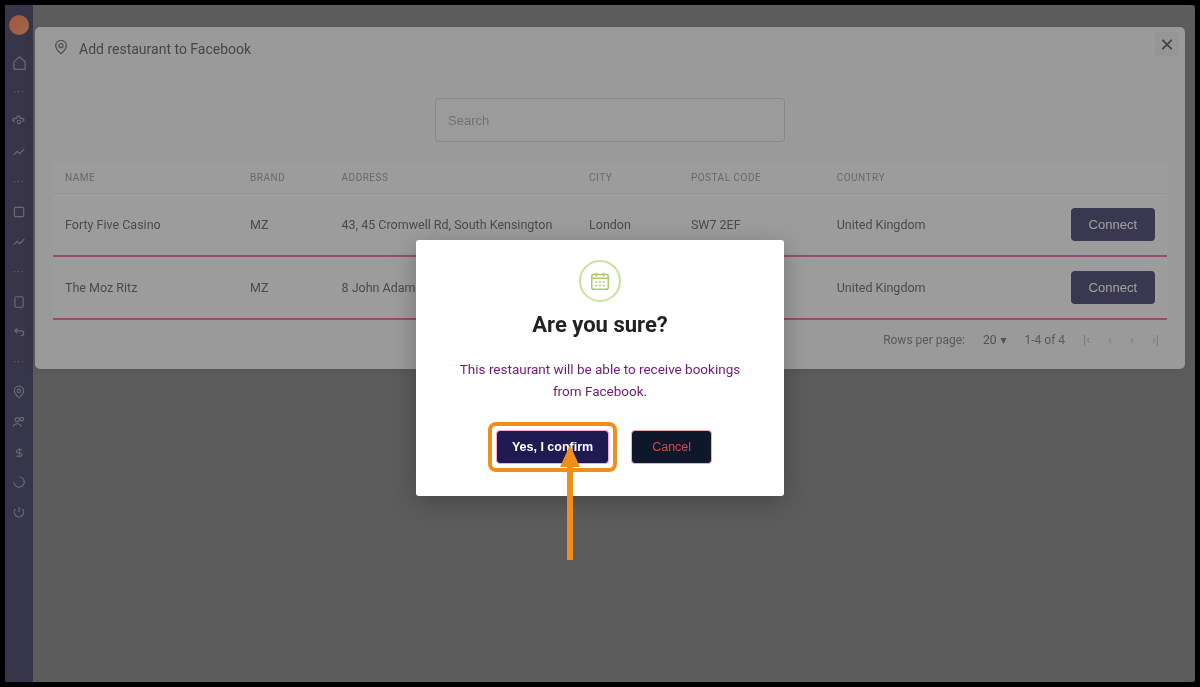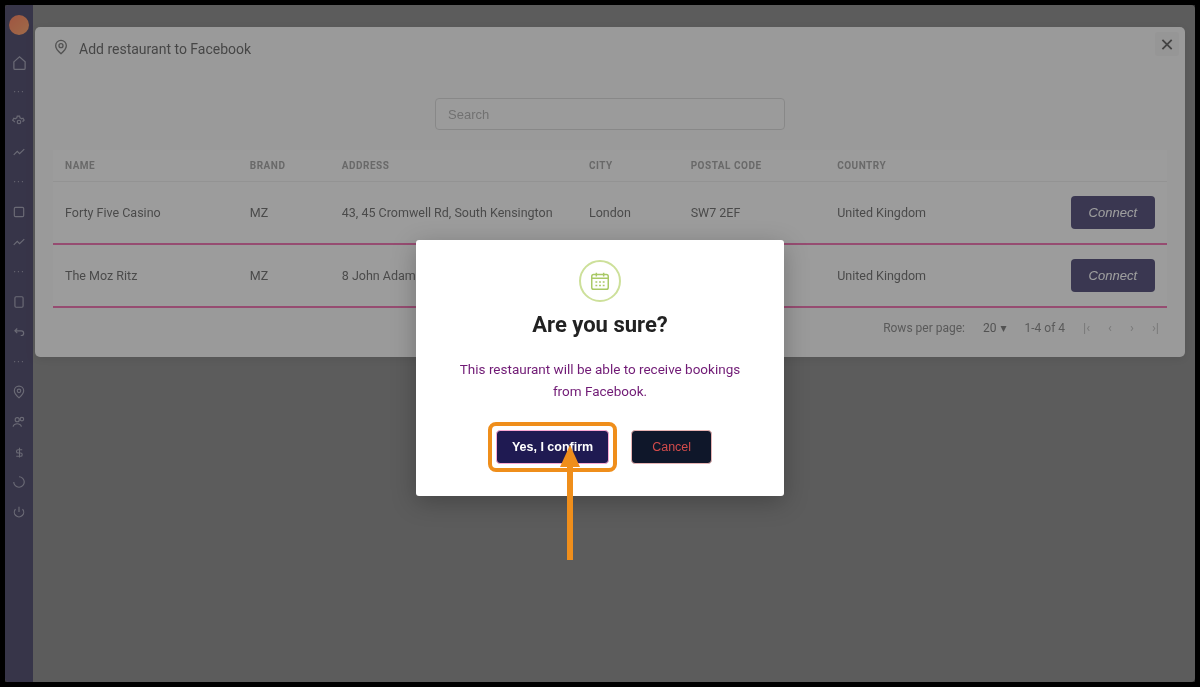--- a/index.html
+++ b/index.html
@@ -65,62 +65,61 @@
     .panel-body {
       padding: 18px 18px 10px;
     }
     .search-wrap {
       display: flex;
       justify-content: center;
       padding: 10px 0 20px;
     }
     .search-input {
       width: 350px;
-      height: 32px;
+      height: 44px;
       border: 1px solid #ccc;
       border-radius: 4px;
       padding: 0 12px;
       font-size: 13px;
       background: #f7f7f7;
       color: #555;
     }
     .search-input::placeholder { color: #999; }
     table.rest {
       width: 100%;
       border-collapse: collapse;
       background: #f8f8f8;
       font-size: 13px;
     }
     table.rest th {
       text-align: left;
       font-size: 10px;
       letter-spacing: 0.5px;
       color: #888;
-      font-weight: 700;
+      font-weight: 400;
       padding: 10px 12px;
       border-bottom: 1px solid #e4e4e4;
       text-transform: uppercase;
     }
     table.rest td {
       padding: 14px 12px;
       color: #444;
       border-bottom: 2px solid #ec4899;
       vertical-align: middle;
       font-size: 12.5px;
     }
     .connect-btn {
       background: #1f1a52;
       color: #fff;
       border: none;
       border-radius: 4px;
       padding: 9px 18px;
       font-size: 13px;
       cursor: pointer;
       float: right;
-      font-style: italic;
     }
     .pagination {
       display: flex;
       justify-content: flex-end;
       align-items: flex-end;
       padding: 12px 8px;
       gap: 18px;
       font-size: 12px;
       color: #666;
     }

